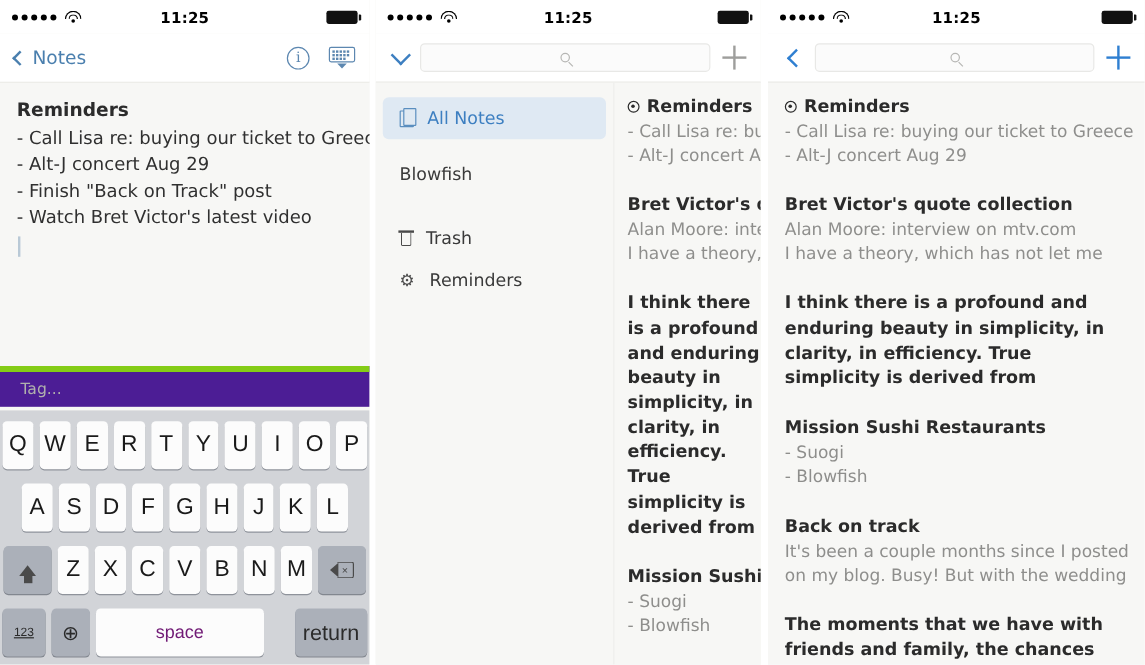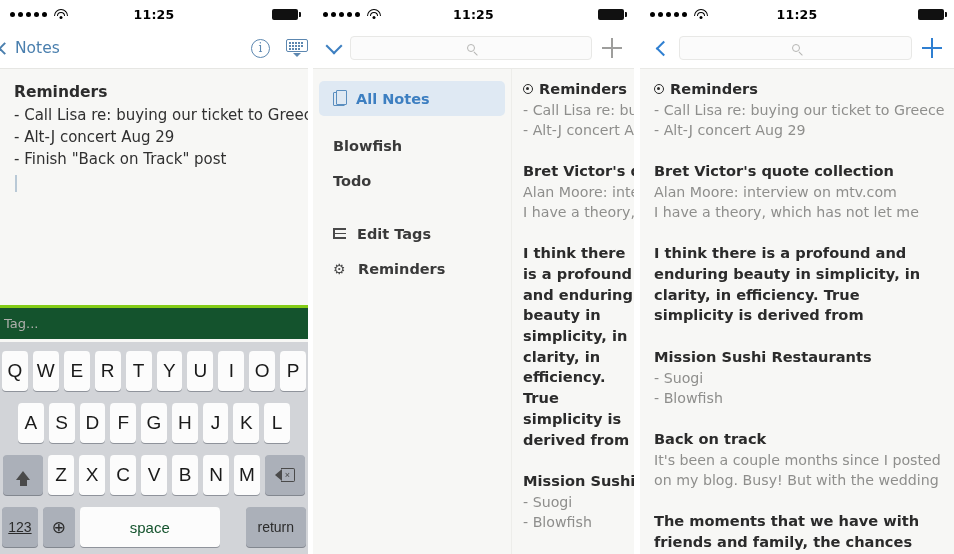--- a/index.html
+++ b/index.html
@@ -43,21 +43,21 @@
   .sb-right { margin-left: auto; display: flex; align-items: center; }
   .battery { width: 26px; height: 11px; border-radius: 2px; background: #111; position: relative; }
   .battery::after {
     content: ""; position: absolute; right: -3px; top: 3px;
     width: 2px; height: 5px; background: #111; border-radius: 0 1px 1px 0;
   }
 
   
   .navbar1 {
     height: 40px; background: #ffffff; display: flex; align-items: center;
-    padding: 0 0; position: relative;
+    padding: 0 12px; position: relative;
   }
   .back-notes { display: flex; align-items: center; gap: 4px; color: #4a7fae; cursor: pointer; }
   .chev-left {
     width: 9px; height: 9px; border-left: 2.2px solid #4a7fae; border-bottom: 2.2px solid #4a7fae;
     transform: rotate(45deg); display: inline-block; margin-right: 2px;
   }
   .back-label { font-size: 15.5px; color: #4a7fae; }
   .nav1-right { margin-left: auto; display: flex; align-items: center; gap: 16px; }
   .info-icon {
     width: 19px; height: 19px; border-radius: 50%; border: 1.5px solid #5c87b0;
@@ -80,43 +80,43 @@
   .editor-sep { height: 1px; background: #e6e6e3; }
   .editor {
     background: #f7f7f5; padding: 14px 14px 0 14px; height: 236px; position: relative;
   }
   .note-title { font-size: 15.5px; font-weight: bold; color: #2c2c2c; margin-bottom: 3px; }
   .note-line { font-size: 15px; color: #303030; line-height: 1.47; white-space: nowrap; }
   .caret {
     width: 2px; height: 17px; background: #b9c9d6; margin-top: 5px; margin-left: 1px;
   }
   .tagbar {
-    height: 34px; background: #14532d; display: flex; align-items: center;
-    padding: 0 4px; border-top: 3px solid #84cc16;
+    height: 34px; background: #4c1d95; display: flex; align-items: center;
+    padding: 0 17px; border-top: 5px solid #84cc16;
   }
   .tag-placeholder { font-size: 13px; color: #b0b0ad; }
 
   
   .keyboard {
     position: absolute; left: 0; bottom: 0; width: 100%; height: 212px;
     background: #d2d4d8; padding: 8px 2px 6px 2px;
     display: flex; flex-direction: column; justify-content: space-between;
   }
   .krow { display: flex; justify-content: center; align-items: center; gap: 5px; height: 42px; }
   .krow.r2 { padding: 0 16px; }
   .key {
     background: #fcfcfc; border-radius: 4px; box-shadow: 0 1px 0 rgba(120,125,135,.75);
     font-size: 19px; color: #1a1a1a; display: flex; align-items: center; justify-content: center;
     width: 26px; height: 40px; cursor: pointer; font-family: "Liberation Sans", sans-serif;
   }
   .key.wide { width: 40px; }
   .key.fn { background: #abb0b9; box-shadow: 0 1px 0 rgba(110,115,125,.8); color: #2b2b2b; }
-  .key.space { width: 148px; font-size: 15px; color: #14532d; }
-  .key.ret { width: 64px; font-size: 14px; margin-left: 21px; }
-  .key.num { width: 38px; font-size: 14px; text-decoration: underline; }
+  .key.space { width: 148px; font-size: 15px; color: #701a75; }
+  .key.ret { width: 64px; font-size: 18px; margin-left: 21px; }
+  .key.num { width: 38px; font-size: 10px; text-decoration: underline; }
   .key.glob { width: 34px; font-size: 17px; }
   .shift-arrow {
     width: 0; height: 0; border-left: 7px solid transparent; border-right: 7px solid transparent;
     border-bottom: 9px solid #4a4a4a; position: relative;
   }
   .shift-arrow::after {
     content: ""; position: absolute; left: -3.5px; top: 9px; width: 7px; height: 6px; background: #4a4a4a;
   }
   .del-glyph {
     width: 20px; height: 14px; position: relative; display: flex; align-items: center; justify-content: flex-end;
@@ -166,21 +166,20 @@
   .plus.grey::before, .plus.grey::after { background: #9e9e9c; }
   .nav-sep { height: 1px; background: #e9e9e6; }
 
   
   .p2body { display: flex; height: 485px; background: #f7f7f5; }
   .sidebar { width: 198px; padding-top: 12px; background: #f7f7f5; }
   .side-item {
     height: 35px; display: flex; align-items: center; gap: 11px;
     padding: 0 14px; margin: 0 6px; border-radius: 5px; font-size: 14.5px; color: #3a3a3a;
     cursor: pointer;
-    font-weight: bold;
   }
   .side-item.active { background: #dfe9f3; color: #3d7fc1; }
   .side-item.plain { padding-left: 14px; }
   .side-gap { height: 12px; }
   .doc-icon {
     width: 12px; height: 14px; border: 1.4px solid #5a8ebf; border-radius: 1px; position: relative;
   }
   .doc-icon::after {
     content: ""; position: absolute; left: 2px; top: -3px; width: 9px; height: 13px;
     border: 1.4px solid #5a8ebf; border-radius: 1px; background: #dfe9f3;
@@ -284,20 +283,21 @@
         </div>
       </div>
     </div>
     <div class="editor-sep"></div>
 
     <div class="editor">
       <div class="note-title">Reminders</div>
       <div class="note-line">- Call Lisa re: buying our ticket to Greece</div>
       <div class="note-line">- Alt-J concert Aug 29</div>
       <div class="note-line">- Finish "Back on Track" post</div>
+      <div class="note-line">- Watch Bret Victor's latest video</div>
       <div class="caret"></div>
     </div>
 
     <div class="tagbar">
       <span class="tag-placeholder">Tag...</span>
     </div>
 
     <div class="keyboard">
       <div class="krow">
         <div class="key">Q</div>
@@ -386,32 +386,27 @@
     <div class="p2body">
       <div class="sidebar">
         <div class="side-item active">
           <span class="doc-icon"></span>
           <span>All Notes</span>
         </div>
         <div class="side-gap"></div>
         <div class="side-item plain">
           <span>Blowfish</span>
         </div>
-        <div class="side-item plain">
-          <span>Todo</span>
-        </div>
         <div class="side-gap" style="height:18px"></div>
         <div class="side-item">
-          <span class="tags-icon">
-              <span></span>
-              <span></span>
-              <span></span>
-              <i class="bar"></i>
+          <span class="trash-icon">
+              <i class="lid"></i>
+              <i class="can"></i>
             </span>
-          <span>Edit Tags</span>
+          <span>Trash</span>
         </div>
         <div class="side-item">
           <span class="gear-icon">⚙</span>
           <span>Reminders</span>
         </div>
       </div>
 
       <div class="listpeek">
         <div class="note-item">
           <div class="ttl">

